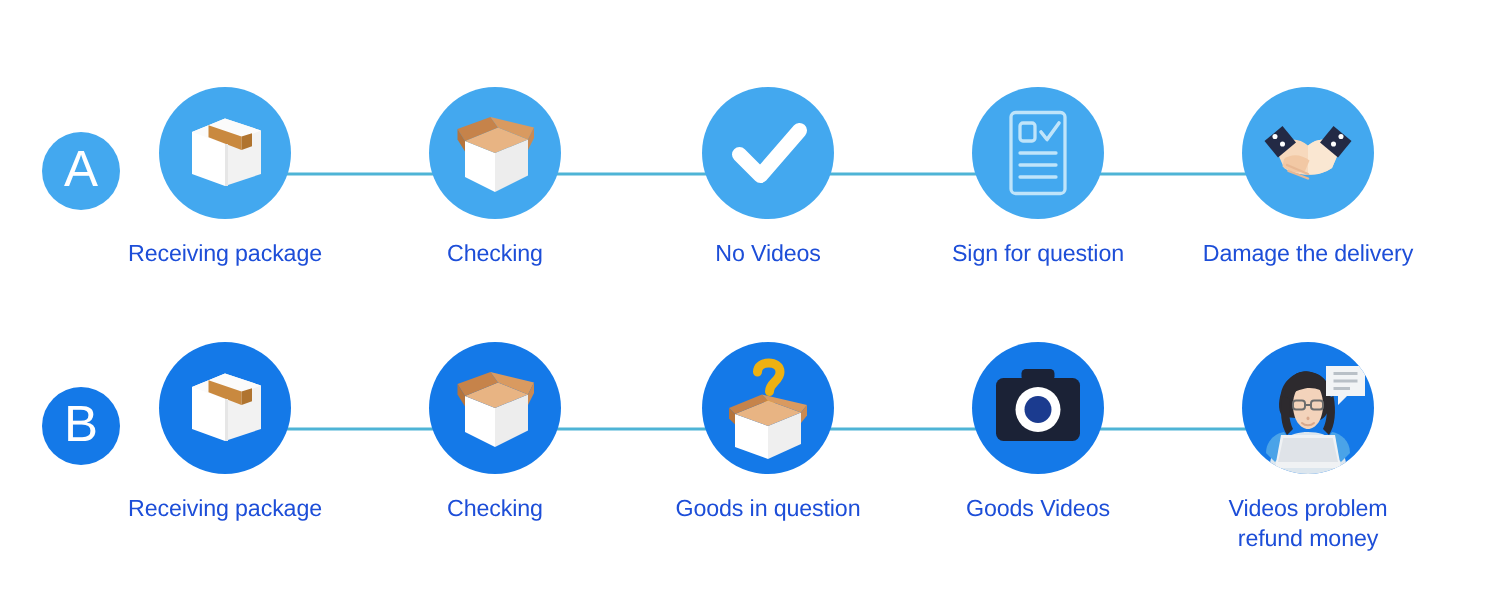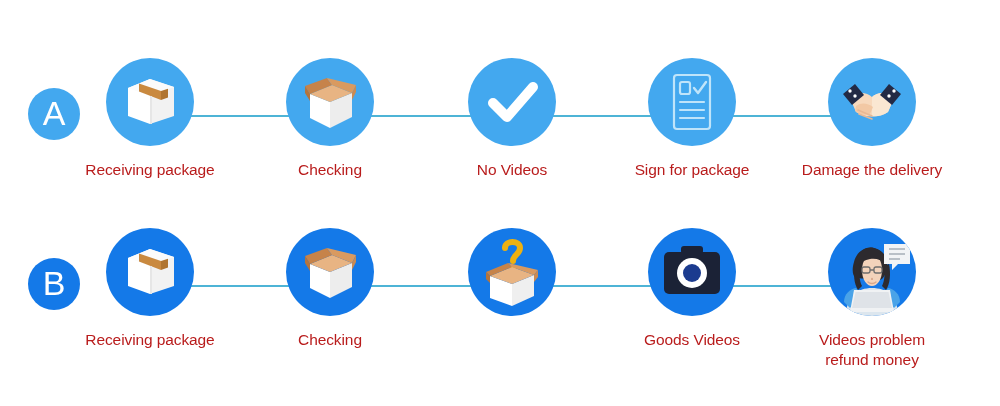--- a/index.html
+++ b/index.html
@@ -101,21 +101,21 @@
     width: 88px;
     height: 88px;
     display: block;
   }
 
   .step-label {
     margin-top: 14px;
     font-family: "Liberation Sans", "DejaVu Sans", sans-serif;
     font-size: 15.5px;
     line-height: 1.28;
-    color: #b91c1c;
+    color: #1d4ed8;
     font-weight: 400;
     white-space: pre-line;
     letter-spacing: -0.1px;
   }
 </style>
 </head>
 <body>
 
 <div class="infographic">
 
@@ -171,21 +171,21 @@
         <div class="step-circle">
           <svg viewBox="0 0 88 88">
             <rect x="26" y="17" width="36" height="54" rx="3" fill="none" stroke="#bfe4fa" stroke-width="2.2"></rect>
             <rect x="32" y="24" width="10" height="12" rx="2" fill="none" stroke="#bfe4fa" stroke-width="2.2"></rect>
             <path d="M46 30 L50 35 L58 24" fill="none" stroke="#bfe4fa" stroke-width="2.4" stroke-linecap="round" stroke-linejoin="round"></path>
             <line x1="32" y1="44" x2="56" y2="44" stroke="#bfe4fa" stroke-width="2.2" stroke-linecap="round"></line>
             <line x1="32" y1="52" x2="56" y2="52" stroke="#bfe4fa" stroke-width="2.2" stroke-linecap="round"></line>
             <line x1="32" y1="60" x2="56" y2="60" stroke="#bfe4fa" stroke-width="2.2" stroke-linecap="round"></line>
           </svg>
         </div>
-        <div class="step-label">Sign for package</div>
+        <div class="step-label">Sign for question</div>
       </div>
 
       <div class="step" style="left:776px">
         <div class="step-circle">
           <svg viewBox="0 0 88 88">
             <path d="M22 40 C30 33 38 34 44 39 C50 34 58 33 66 40 L60 54 C52 60 36 60 28 54 Z" fill="#f7d9bd"></path>
             <path d="M44 39 C50 34 58 33 66 40 L60 54 C54 58 48 59 44 58 Z" fill="#fae7d2"></path>
             <path d="M28 48 C33 44 40 45 45 49 L42 56 C36 58 31 56 27 53 Z" fill="#f2c8a4"></path>
             <path d="M30 52 L44 58" stroke="#e8b894" stroke-width="1.6" fill="none" stroke-linecap="round"></path>
             <path d="M31 56 L44 61" stroke="#e8b894" stroke-width="1.6" fill="none" stroke-linecap="round"></path>
@@ -253,20 +253,21 @@
             <circle cx="45" cy="40" r="3.2" fill="#eeb111"></circle>
             <polygon points="22,48 44,56 44,78 22,70" fill="#ffffff"></polygon>
             <polygon points="44,56 66,47 66,68 44,78" fill="#efefef"></polygon>
             <polygon points="22,48 44,56 66,47 44,39" fill="#e8b483"></polygon>
             <polygon points="18,44 22,48 44,39 40,35" fill="#c6834a"></polygon>
             <polygon points="40,35 44,39 66,47 70,42" fill="#d99a60"></polygon>
             <polygon points="18,44 22,48 22,55 18,51" fill="#b5743c"></polygon>
             <polygon points="70,42 66,47 66,54 70,49" fill="#c98a53"></polygon>
           </svg>
         </div>
+        <div class="step-label">Goods in question</div>
       </div>
 
       <div class="step" style="left:596px">
         <div class="step-circle">
           <svg viewBox="0 0 88 88">
             <rect x="33" y="18" width="22" height="8" rx="3" fill="#1b2236"></rect>
             <rect x="16" y="24" width="56" height="42" rx="5" fill="#1b2236"></rect>
             <circle cx="44" cy="45" r="15" fill="#ffffff"></circle>
             <circle cx="44" cy="45" r="9" fill="#1b3b8f"></circle>
           </svg>

